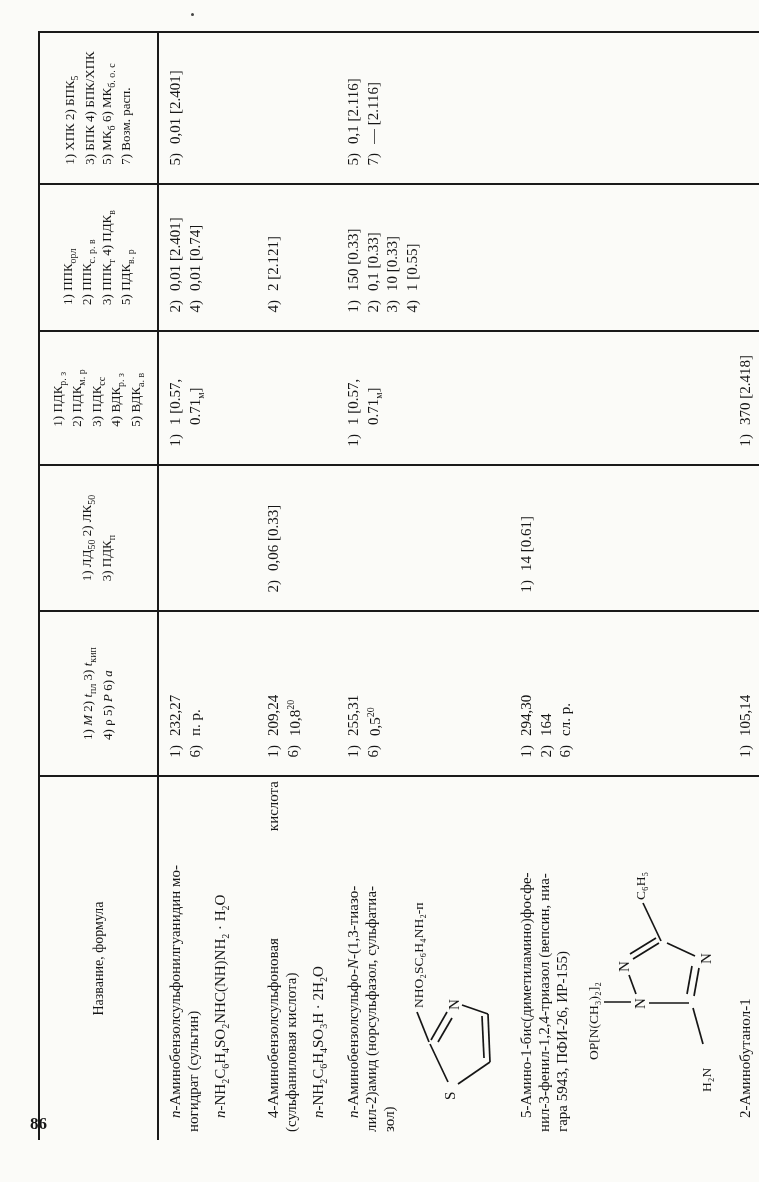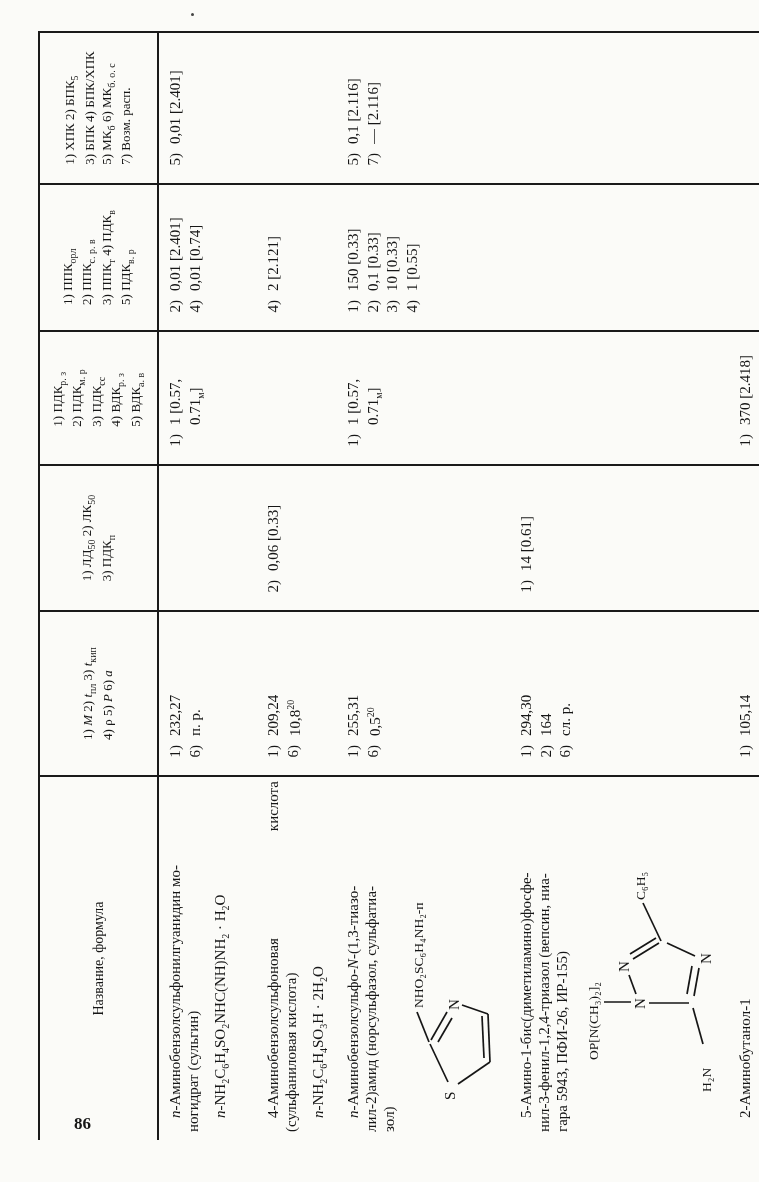--- a/index.html
+++ b/index.html
@@ -56,21 +56,21 @@
   .name-line.spread{display:flex;justify-content:space-between;text-indent:0;padding-left:14px;}
   .formula-line{font-size:15px;margin-top:9px;text-indent:14px;}
   .structure{margin:12px 0 0 26px;}
   .structure svg{display:block;}
   sub{font-size:10px;}
   sup{font-size:10px;}
   svg text{font-family:"Liberation Serif","DejaVu Serif",serif;fill:#161616;}
   svg line, svg polyline{stroke:#161616;stroke-width:1.7;fill:none;}
   
   .pageno{position:absolute;left:30px;top:1114px;font-size:17px;font-weight:bold;
-          font-family:"Liberation Serif","DejaVu Serif",serif;margin-left:44px;}
+          font-family:"Liberation Serif","DejaVu Serif",serif;}
   .speck{position:absolute;left:191px;top:13px;width:3px;height:3px;border-radius:50%;background:#444;}
 </style>
 </head>
 <body>
 
 <div class="page">
 
   <div class="speck"></div>
 
   <div class="rot">

